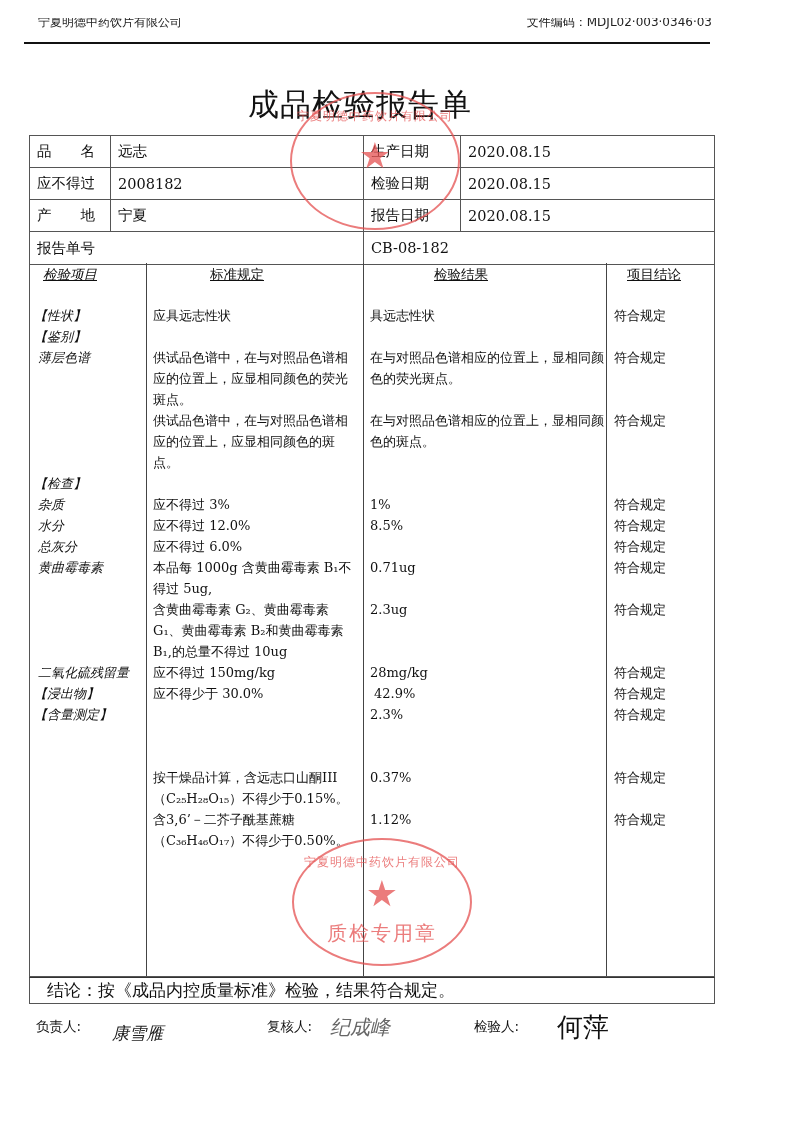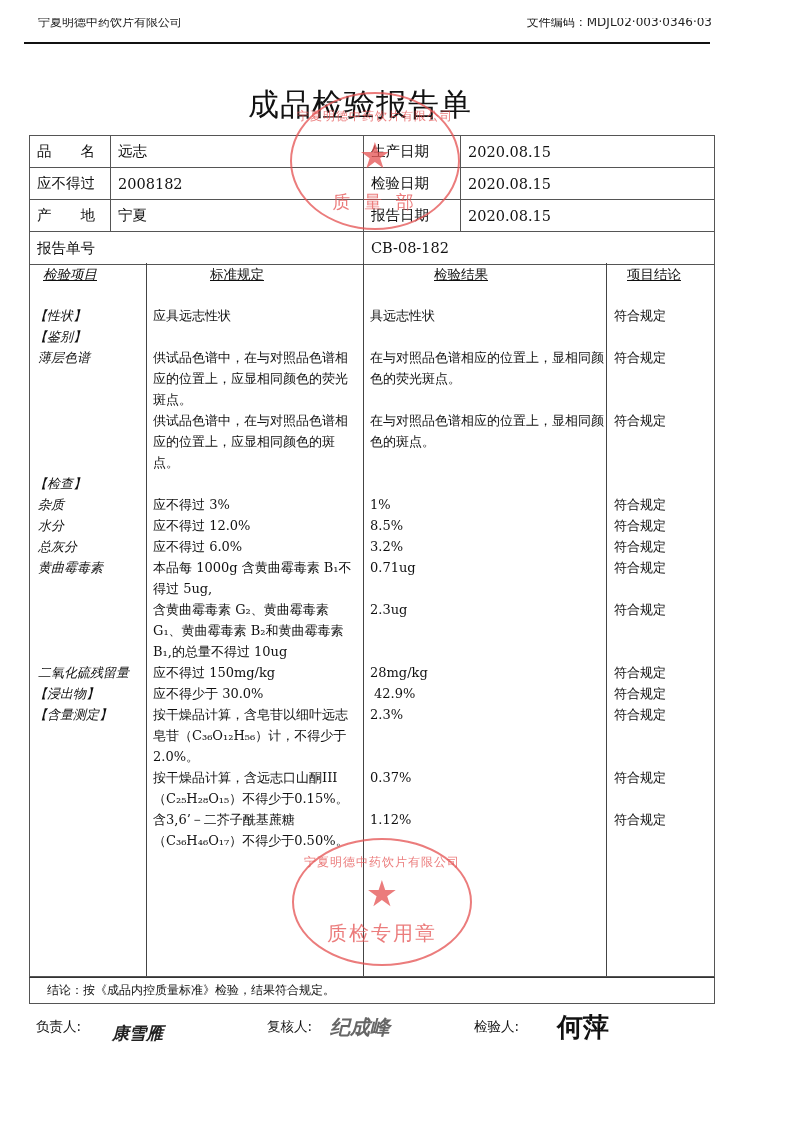--- a/index.html
+++ b/index.html
@@ -27,23 +27,23 @@
   .col { position: absolute; top: 0; bottom: 0; border-right: 1px solid #444; }
   .colA { left: 0; width: 117px; font-style: italic; }
   .colB { left: 117px; width: 217px; }
   .colC { left: 334px; width: 243px; }
   .colD { left: 577px; width: 108px; border-right: none; }
   .colhead { position: absolute; top: 3px; font-size: 13.5px; text-decoration: underline; }
   .cell { position: absolute; font-size: 13px; line-height: 21px; }
   .cell.w-b { width: 205px; }
   .cell.w-c { width: 235px; }
 
-  .concl { left: 29px; top: 977px; width: 686px; height: 27px; border: 1px solid #555; border-top: 1px solid #333; padding-left: 17px; display: flex; align-items: center; font-size: 12px; font-family: "DejaVu Sans", sans-serif; }
+  .concl { left: 29px; top: 977px; width: 686px; height: 27px; border: 1px solid #555; border-top: 1px solid #333; padding-left: 17px; display: flex; align-items: center; font-size: 17px; font-family: "DejaVu Sans", sans-serif; }
   .sig-label { top: 1018px; font-size: 13.5px; font-family: "DejaVu Sans", sans-serif; }
-  .sig { font-family: "DejaVu Serif", serif; color: #222; font-style: italic; font-weight: bold; }
+  .sig { font-family: "DejaVu Serif", serif; color: #222; font-style: italic; }
 
   .stamp { border: 2.5px solid rgba(228,80,80,0.75); border-radius: 50%; color: rgba(228,80,80,0.75); }
   .stamp .star { position: absolute; font-size: 36px; line-height: 36px; left: 50%; transform: translateX(-50%); font-style: normal; }
   .stamp .ring { position: absolute; left: 0; top: 0; width: 100%; text-align: center; font-size: 12px; letter-spacing: 1px; }
   .stamp .bottom-text { position: absolute; width: 100%; text-align: center; font-family: "DejaVu Sans", sans-serif; }
 </style>
 </head>
 <body>
 
 <div class="abs hdr hdr-left">宁夏明德中药饮片有限公司</div>
@@ -98,33 +98,31 @@
     <div class="cell w-b" style="left:6px; top:42px;">应具远志性状</div>
     <div class="cell w-b" style="left:6px; top:84px;">供试品色谱中，在与对照品色谱相应的位置上，应显相同颜色的荧光斑点。</div>
     <div class="cell w-b" style="left:6px; top:147px;">供试品色谱中，在与对照品色谱相应的位置上，应显相同颜色的斑点。</div>
     <div class="cell w-b" style="left:6px; top:231px;">应不得过 3%</div>
     <div class="cell w-b" style="left:6px; top:252px;">应不得过 12.0%</div>
     <div class="cell w-b" style="left:6px; top:273px;">应不得过 6.0%</div>
     <div class="cell w-b" style="left:6px; top:294px;">本品每 1000g 含黄曲霉毒素 B₁不得过 5ug,</div>
     <div class="cell w-b" style="left:6px; top:336px;">含黄曲霉毒素 G₂、黄曲霉毒素 G₁、黄曲霉毒素 B₂和黄曲霉毒素 B₁,的总量不得过 10ug</div>
     <div class="cell w-b" style="left:6px; top:399px;">应不得过 150mg/kg</div>
     <div class="cell w-b" style="left:6px; top:420px;">应不得少于 30.0%</div>
-    <div class="cell w-b" style="left:6px; top:441px;">按干燥品计算，含皂苷以细叶远志皂苷（C₃₆O₁₂H₅₆）计，不得少于 2.0%。</div>
     <div class="cell w-b" style="left:6px; top:504px;">按干燥品计算，含远志口山酮III（C₂₅H₂₈O₁₅）不得少于0.15%。</div>
     <div class="cell w-b" style="left:6px; top:546px;">含3,6’－二芥子酰基蔗糖（C₃₆H₄₆O₁₇）不得少于0.50%。</div>
   </div>
 
   <div class="col colC">
     <div class="colhead" style="left:70px;">检验结果</div>
     <div class="cell w-c" style="left:6px; top:42px;">具远志性状</div>
     <div class="cell w-c" style="left:6px; top:84px;">在与对照品色谱相应的位置上，显相同颜色的荧光斑点。</div>
     <div class="cell w-c" style="left:6px; top:147px;">在与对照品色谱相应的位置上，显相同颜色的斑点。</div>
     <div class="cell w-c" style="left:6px; top:231px;">1%</div>
     <div class="cell w-c" style="left:6px; top:252px;">8.5%</div>
-    <div class="cell w-c" style="left:6px; top:273px;">3.2%</div>
     <div class="cell w-c" style="left:6px; top:294px;">0.71ug</div>
     <div class="cell w-c" style="left:6px; top:336px;">2.3ug</div>
     <div class="cell w-c" style="left:6px; top:399px;">28mg/kg</div>
     <div class="cell w-c" style="left:10px; top:420px;">42.9%</div>
     <div class="cell w-c" style="left:6px; top:441px;">2.3%</div>
     <div class="cell w-c" style="left:6px; top:504px;">0.37%</div>
     <div class="cell w-c" style="left:6px; top:546px;">1.12%</div>
   </div>
 
   <div class="col colD">
@@ -150,20 +148,19 @@
 <div class="abs sig-label" style="left:36px;">负责人:</div>
 <div class="abs sig" style="left:112px; top:1022px; font-size:17px;">康雪雁</div>
 <div class="abs sig-label" style="left:267px;">复核人:</div>
 <div class="abs sig" style="left:330px; top:1014px; font-size:20px; color:#666;">纪成峰</div>
 <div class="abs sig-label" style="left:474px;">检验人:</div>
 <div class="abs sig" style="left:557px; top:1010px; font-size:26px; color:#111; font-style:normal;">何萍</div>
 
 <div class="abs stamp" style="left:290px; top:92px; width:170px; height:138px;">
   <div class="ring" style="top:14px;">宁夏明德中药饮片有限公司</div>
   <div class="star" style="top:44px;">★</div>
-  <div class="bottom-text" style="top:96px; font-size:18px; letter-spacing:4px;">质 量 部</div>
 </div>
 
 <div class="abs stamp" style="left:292px; top:838px; width:180px; height:128px;">
   <div class="ring" style="top:14px;">宁夏明德中药饮片有限公司</div>
   <div class="star" style="top:36px;">★</div>
   <div class="bottom-text" style="top:80px; font-size:20px; letter-spacing:2px;">质检专用章</div>
 </div>
 
 </body></html>

